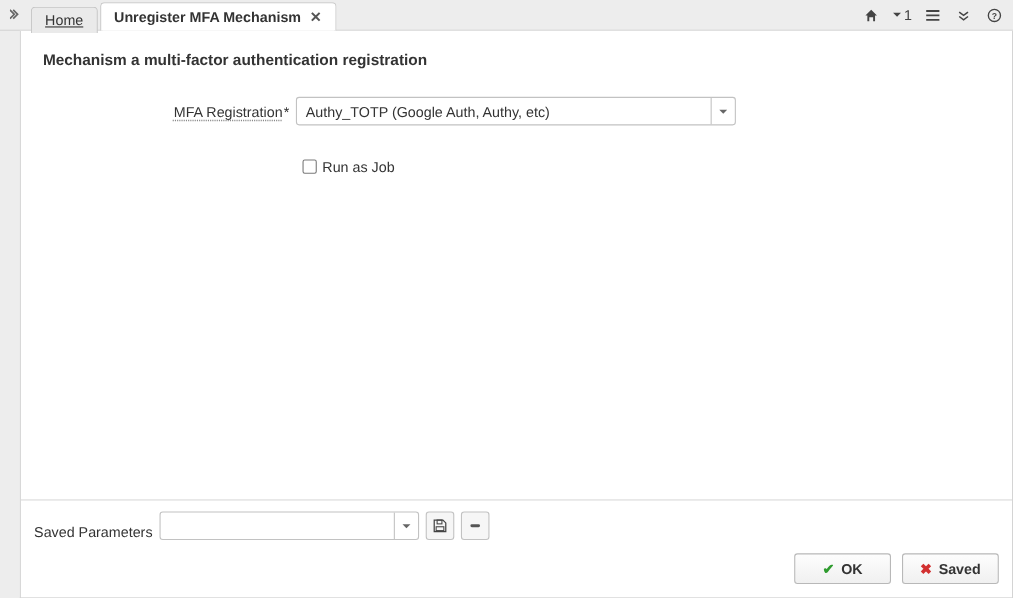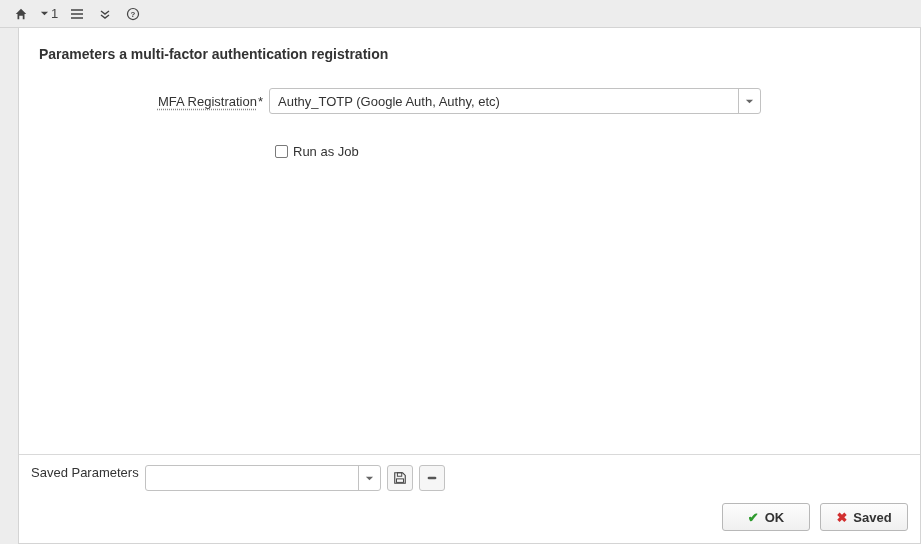--- a/index.html
+++ b/index.html
@@ -120,21 +120,21 @@
   .form-label {
     text-decoration: underline dotted #888;
     text-underline-offset: 3px;
   }
   .req { margin-left:1px; }
   .combo {
     display:flex;
     border:1px solid #c2c2c2;
     border-radius:3px;
     height:26px;
-    width: 492px;
+    width: 400px;
     background:#fff;
   }
   .combo-text {
     flex:1;
     padding: 0 8px;
     display:flex;align-items:center;
     border:none;
     outline:none;
     font: inherit;
   }
@@ -159,21 +159,21 @@
   }
   
   .footer {
     border-top:1px solid #d9d9d9;
     padding: 10px 12px 12px 12px;
     display:flex;
     flex-direction:column;
     gap:12px;
   }
   .saved-row {
-    display:flex; align-items:flex-start; gap:6px;
+    display:flex; align-items:flex-end; gap:6px;
   }
   .small-combo {
     display:flex;
     border:1px solid #c2c2c2;
     border-radius:3px;
     height:26px;
     width: 236px;
     background:#fff;
   }
   .icon-btn {
@@ -204,20 +204,35 @@
   .ok-mark { color:#2e9b2e; font-weight:bold; }
   .x-mark  { color:#d23030; font-weight:bold; }
   svg { display:block; }
 </style>
 </head>
 <body>
 
 <div class="app">
 
   <div class="topbar">
+    <div class="tabstrip">
+      <div class="tabstrip-expander">
+        <svg width="10" height="10" viewBox="0 0 10 10">
+            <path d="M3 1 L7 5 L3 9" stroke="#666" stroke-width="1.5" fill="none"></path>
+            <path d="M0 1 L4 5 L0 9" stroke="#666" stroke-width="1.5" fill="none"></path>
+          </svg>
+      </div>
+      <div class="tab inactive">
+        <span class="lbl">Home</span>
+      </div>
+      <div class="tab active">
+        <span class="lbl">Unregister MFA Mechanism</span>
+        <span class="close">✕</span>
+      </div>
+    </div>
     <div class="toolbar-right">
       <div class="tbtn">
         <svg width="14" height="14" viewBox="0 0 16 16">
             <path d="M8 2 L14 8 L12 8 L12 14 L10 14 L10 10 L6 10 L6 14 L4 14 L4 8 L2 8 Z" fill="#444"></path>
           </svg>
       </div>
       <div class="tcount">
         <svg width="9" height="9" viewBox="0 0 10 10">
             <path d="M1 3 L5 7 L9 3 Z" fill="#444"></path>
           </svg>
@@ -240,21 +255,21 @@
             <text x="8" y="11.5" text-anchor="middle" font-size="9" font-weight="bold" fill="#444">?</text>
           </svg>
       </div>
     </div>
   </div>
 
   <div class="panel-wrap">
     <div class="panel">
 
       <div class="panel-body">
-        <div class="page-title">Parameters a multi-factor authentication registration</div>
+        <div class="page-title">Mechanism a multi-factor authentication registration</div>
 
         <div class="form-row">
           <div class="form-label-cell">
             <span class="form-label">MFA Registration</span><span class="req">*</span>
           </div>
           <div class="combo">
             <div class="combo-text">Authy_TOTP (Google Auth, Authy, etc)</div>
             <div class="combo-btn">
               <svg width="9" height="9" viewBox="0 0 10 10">
                   <path d="M1 3 L5 7 L9 3 Z" fill="#666"></path>

